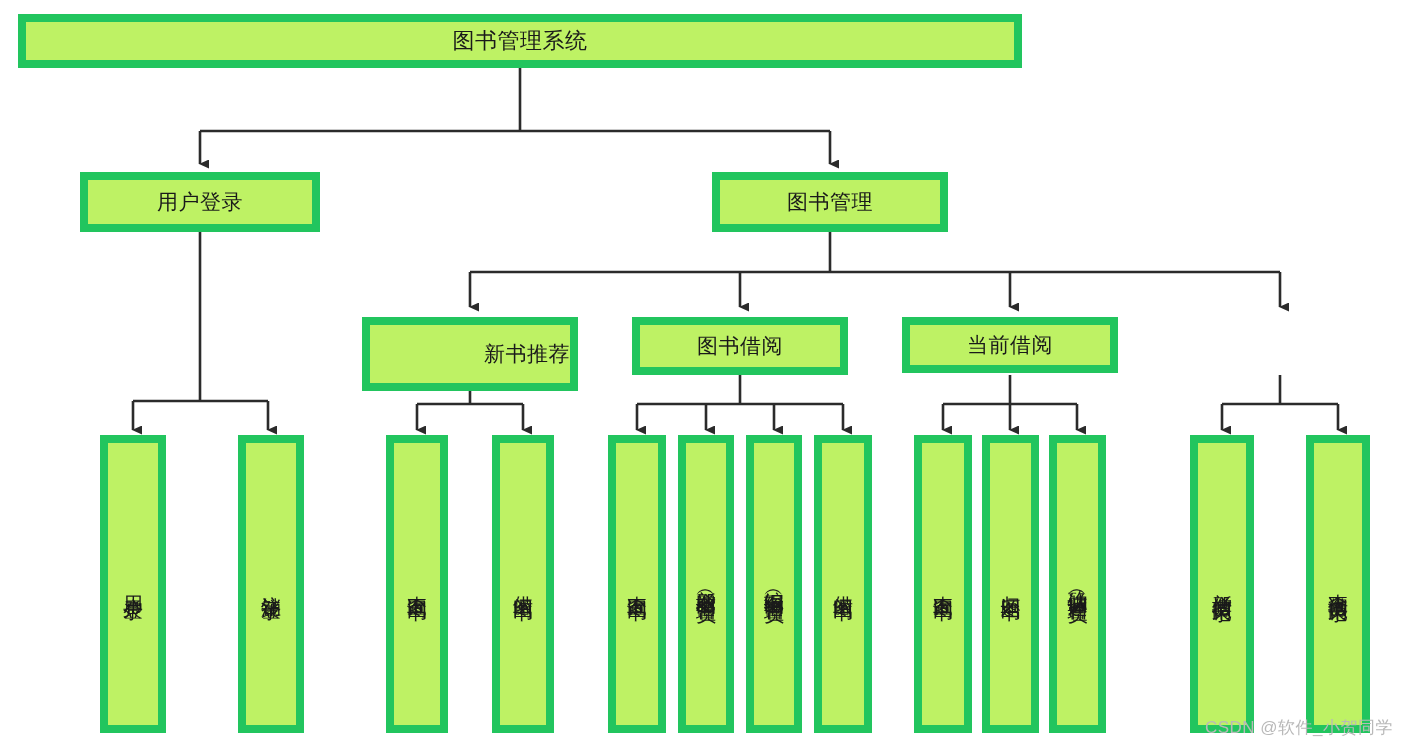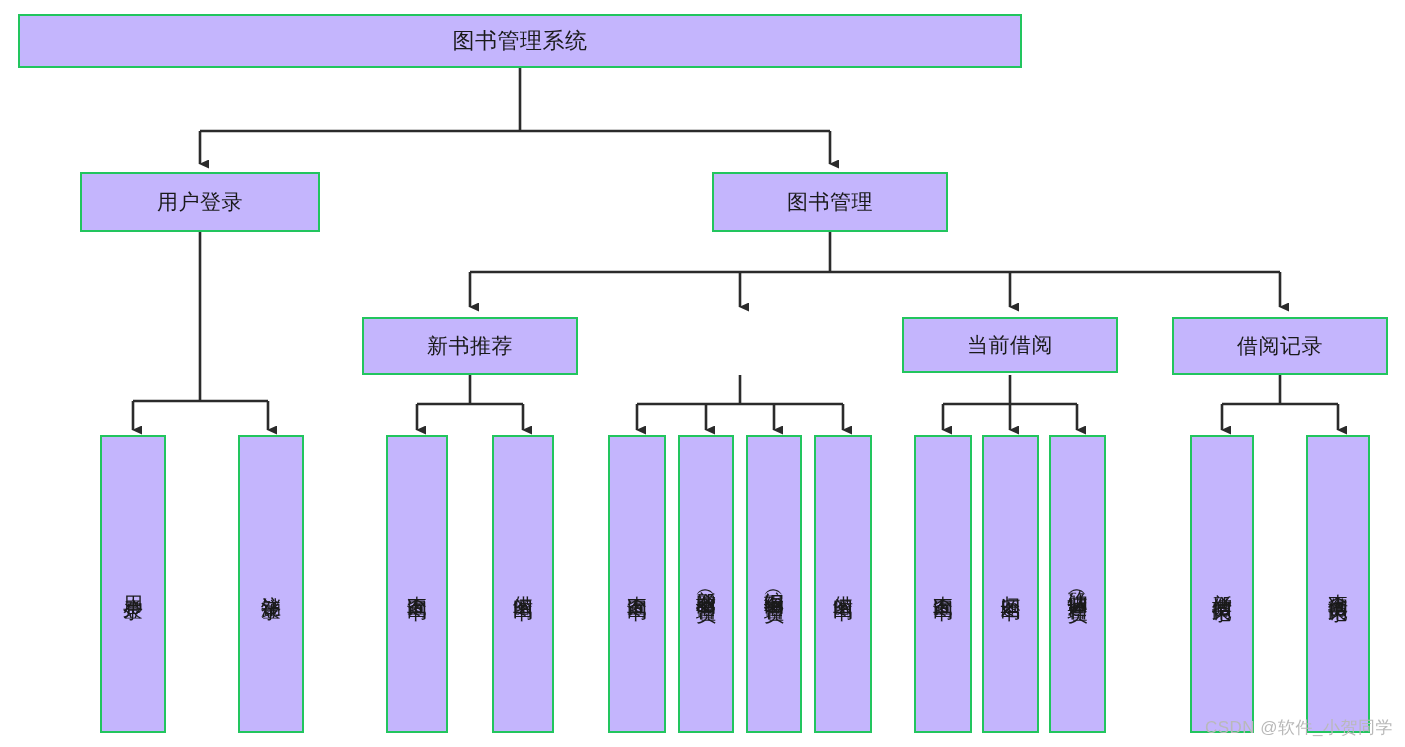--- a/index.html
+++ b/index.html
@@ -22,22 +22,22 @@
     position: absolute;
     left: 0;
     top: 0;
     width: 1405px;
     height: 747px;
     pointer-events: none;
   }
   .node {
     position: absolute;
     box-sizing: border-box;
-    background: #c4b5fd;
-    border: 2px solid #22c55e;
+    background: #bef264;
+    border: 8px solid #22c55e;
     display: flex;
     align-items: center;
     justify-content: center;
     color: #1a1a1a;
   }
   .node.horiz {
     font-size: 21px;
     letter-spacing: 0.5px;
   }
   .node.root {
@@ -131,32 +131,32 @@
   </div>
 
   <div class="node horiz" style="left:80px; top:172px; width:240px; height:60px;">
     <span class="htext">用户登录</span>
   </div>
 
   <div class="node horiz" style="left:712px; top:172px; width:236px; height:60px;justify-content:center;">
     <span class="htext">图书管理</span>
   </div>
 
-  <div class="node horiz" style="left:362px; top:317px; width:216px; height:58px;">
+  <div class="node horiz" style="left:362px; top:317px; width:216px; height:74px;justify-content:flex-end;">
     <span class="htext">新书推荐</span>
   </div>
 
+  <div class="node horiz" style="left:632px; top:317px; width:216px; height:58px;">
+    <span class="htext">图书借阅</span>
+  </div>
 
   <div class="node horiz" style="left:902px; top:317px; width:216px; height:56px;">
     <span class="htext">当前借阅</span>
   </div>
 
-  <div class="node horiz" style="left:1172px; top:317px; width:216px; height:58px;">
-    <span class="htext">借阅记录</span>
-  </div>
 
   <div class="node leaf" style="left:100px; top:435px; width:66px; height:298px;">
     <span class="vtext">用户登录</span>
   </div>
 
   <div class="node leaf" style="left:238px; top:435px; width:66px; height:298px;">
     <span class="vtext">注销登录</span>
   </div>
 
   <div class="node leaf" style="left:386px; top:435px; width:62px; height:298px;">

